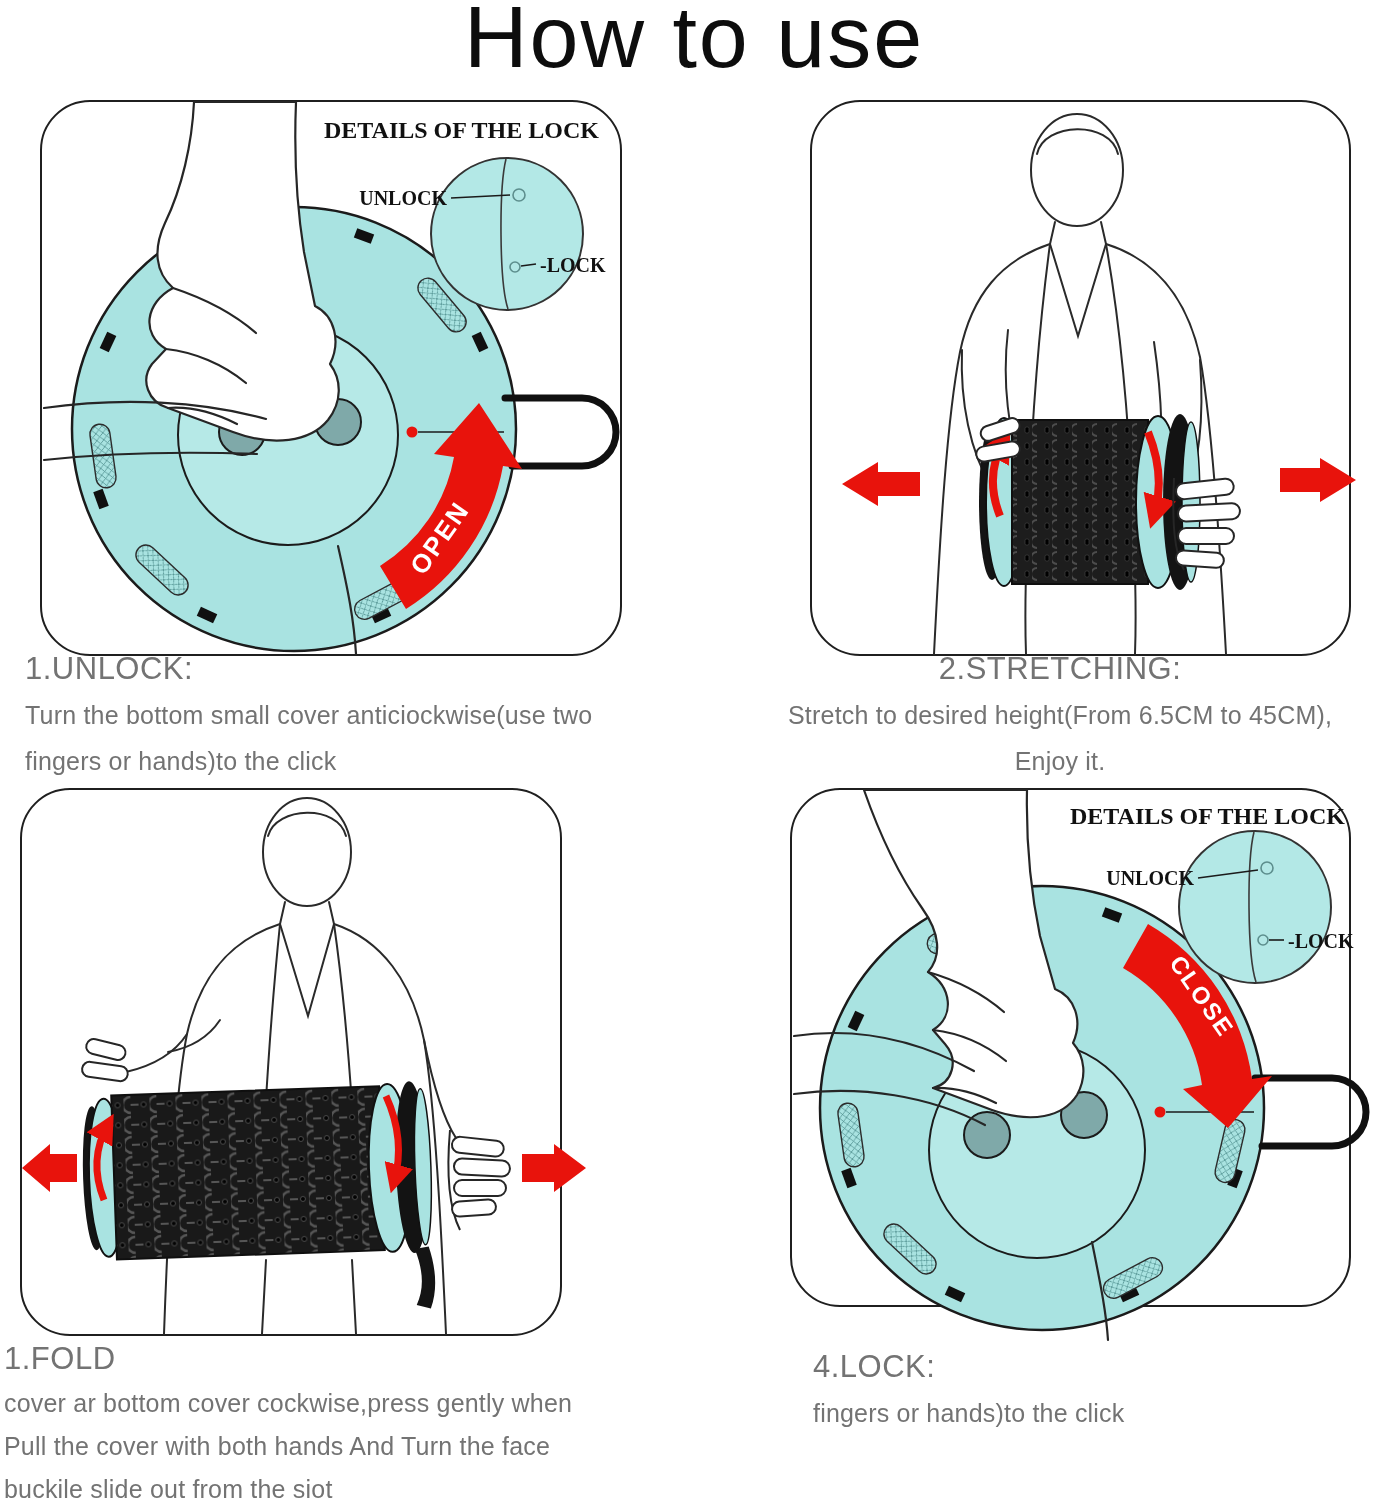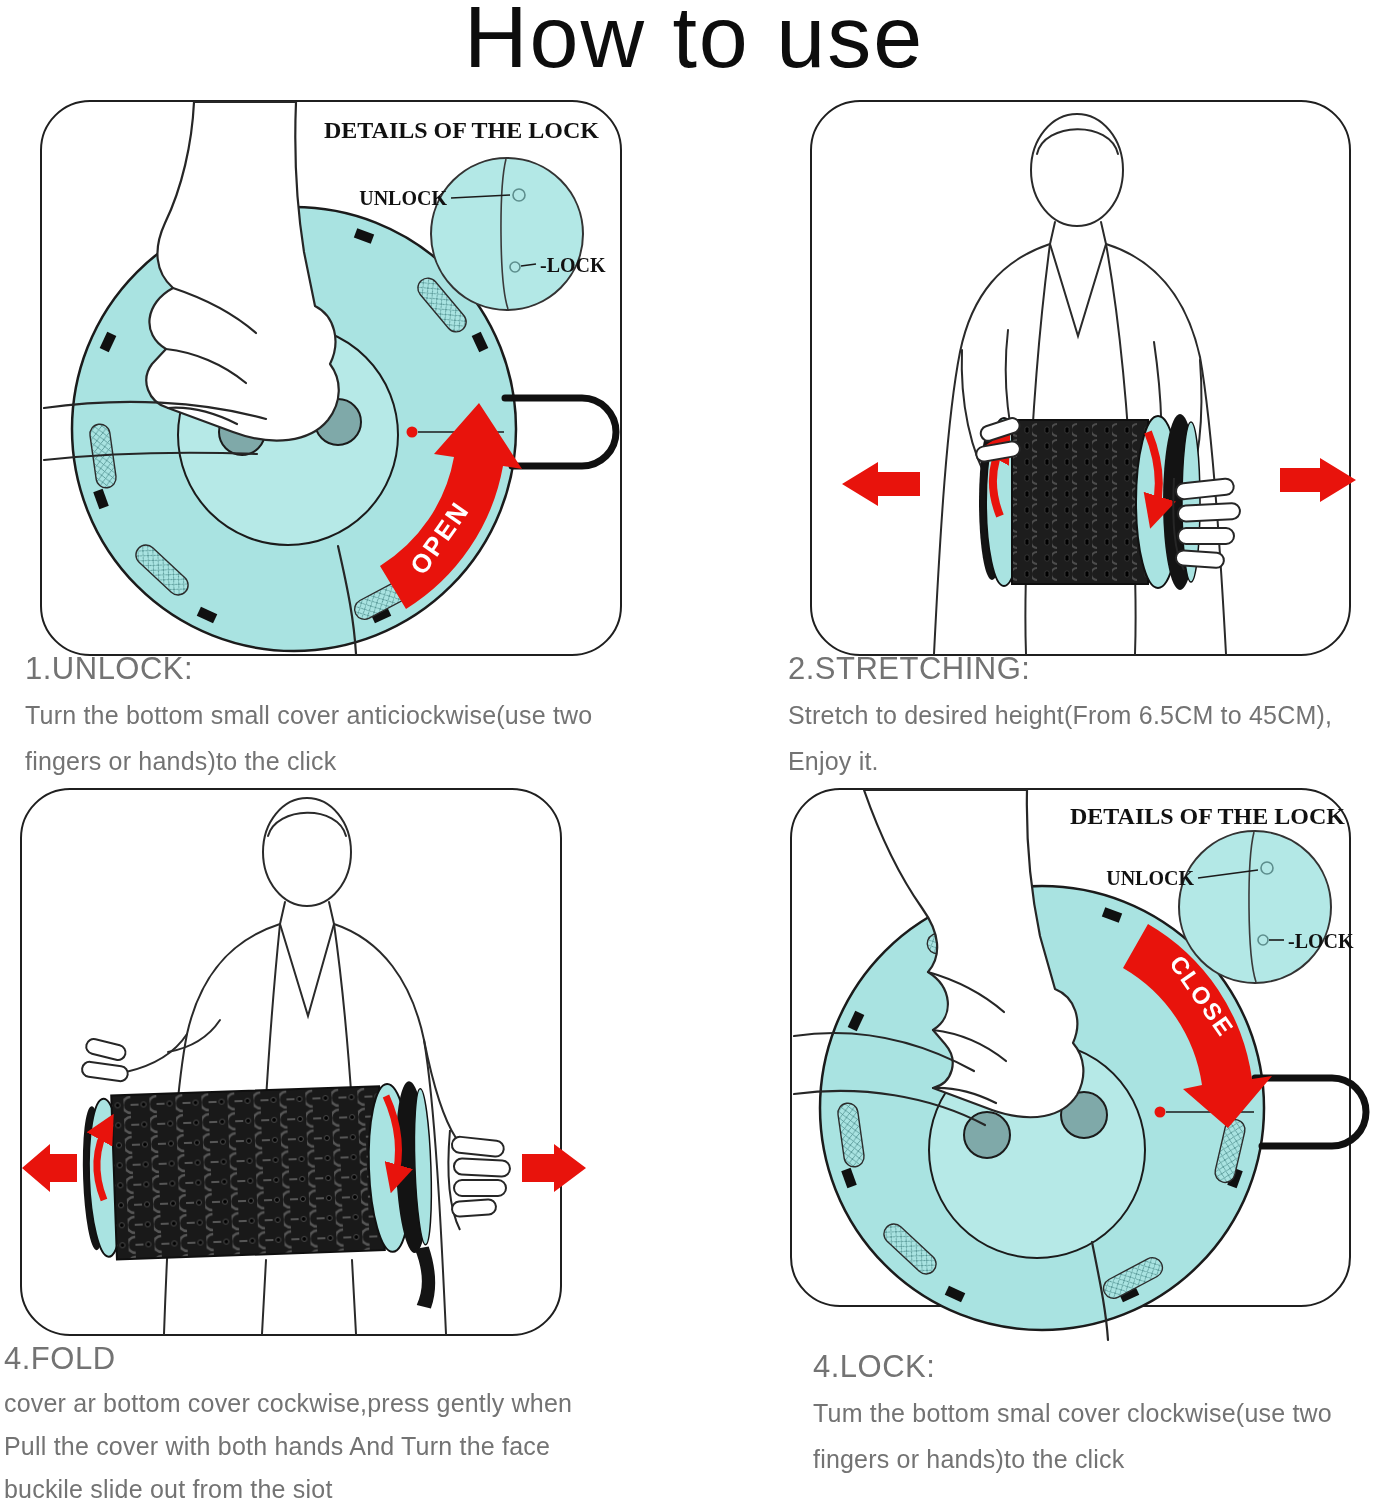--- a/index.html
+++ b/index.html
@@ -145,21 +145,21 @@
         <polygon points="468,366 508,366 508,356 544,378 508,400 508,390 468,390"></polygon>
       </g>
     </svg>
   </div>
 
   <div class="caption" style="left:25px;top:646px;">
     <div class="heading">1.UNLOCK:</div>
     <div class="line">Turn the bottom small cover anticiockwise(use two</div>
     <div class="line">fingers or hands)to the click</div>
   </div>
-  <div class="caption" style="left:788px;top:646px;">
+  <div class="caption" style="left:788px;top:646px;text-align:center;">
     <div class="heading">2.STRETCHING:</div>
     <div class="line">Stretch to desired height(From 6.5CM to 45CM),</div>
     <div class="line">Enjoy it.</div>
   </div>
 
   <div class="panel" style="left:20px;top:788px;width:538px;height:544px;">
     <svg width="538" height="544" viewBox="0 0 538 544">
       <defs>
         <pattern id="accB" width="26" height="20" patternUnits="userSpaceOnUse">
           <rect width="26" height="20" fill="#191919"></rect>
@@ -279,24 +279,23 @@
         <line x1="406" y1="88" x2="466" y2="80" stroke="#1b1b1b" stroke-width="1.6"></line>
         <line x1="492" y1="150" x2="477" y2="150" stroke="#1b1b1b" stroke-width="1.6"></line>
         <text x="402" y="95" text-anchor="end" font-size="20" font-weight="bold" font-family="Liberation Serif, serif" fill="#111111">UNLOCK</text>
         <text x="496" y="158" font-size="20" font-weight="bold" font-family="Liberation Serif, serif" fill="#111111">-LOCK</text>
       </g>
       <text x="278" y="34" font-size="24" font-weight="bold" font-family="Liberation Serif, serif" fill="#111111">DETAILS OF THE LOCK</text>
     </svg>
   </div>
 
   <div class="caption c3" style="left:4px;top:1336px;">
-    <div class="heading">4.FOLD</div>
+    <div class="heading">1.FOLD</div>
     <div class="line">cover ar bottom cover cockwise,press gently when</div>
     <div class="line">Pull the cover with both hands And Turn the face</div>
     <div class="line">buckile slide out from the siot</div>
   </div>
   <div class="caption" style="left:813px;top:1344px;">
     <div class="heading">4.LOCK:</div>
-    <div class="line">Tum the bottom smal cover clockwise(use two</div>
     <div class="line">fingers or hands)to the click</div>
   </div>
 
 </div>
 
 </body></html>

